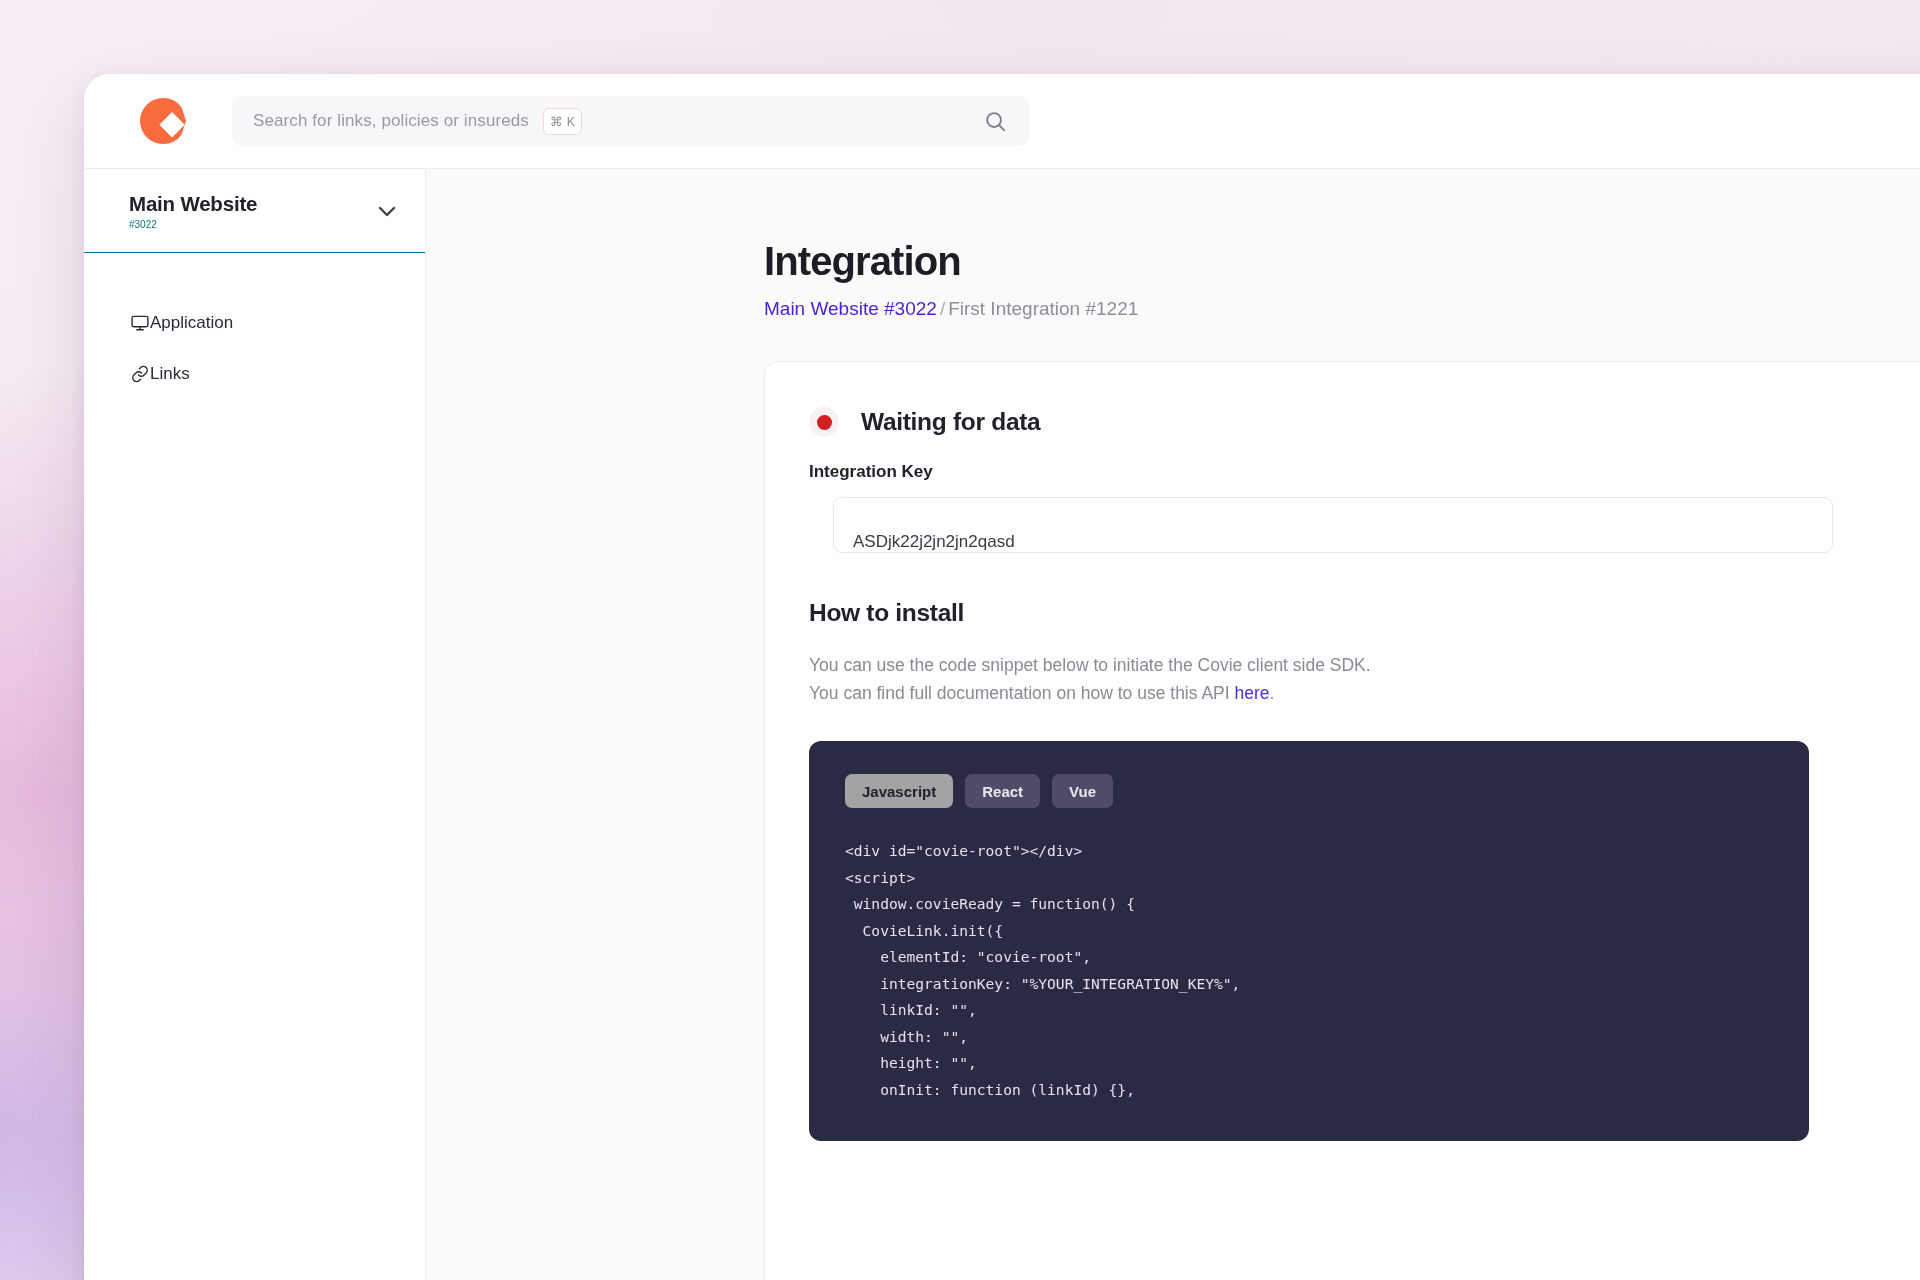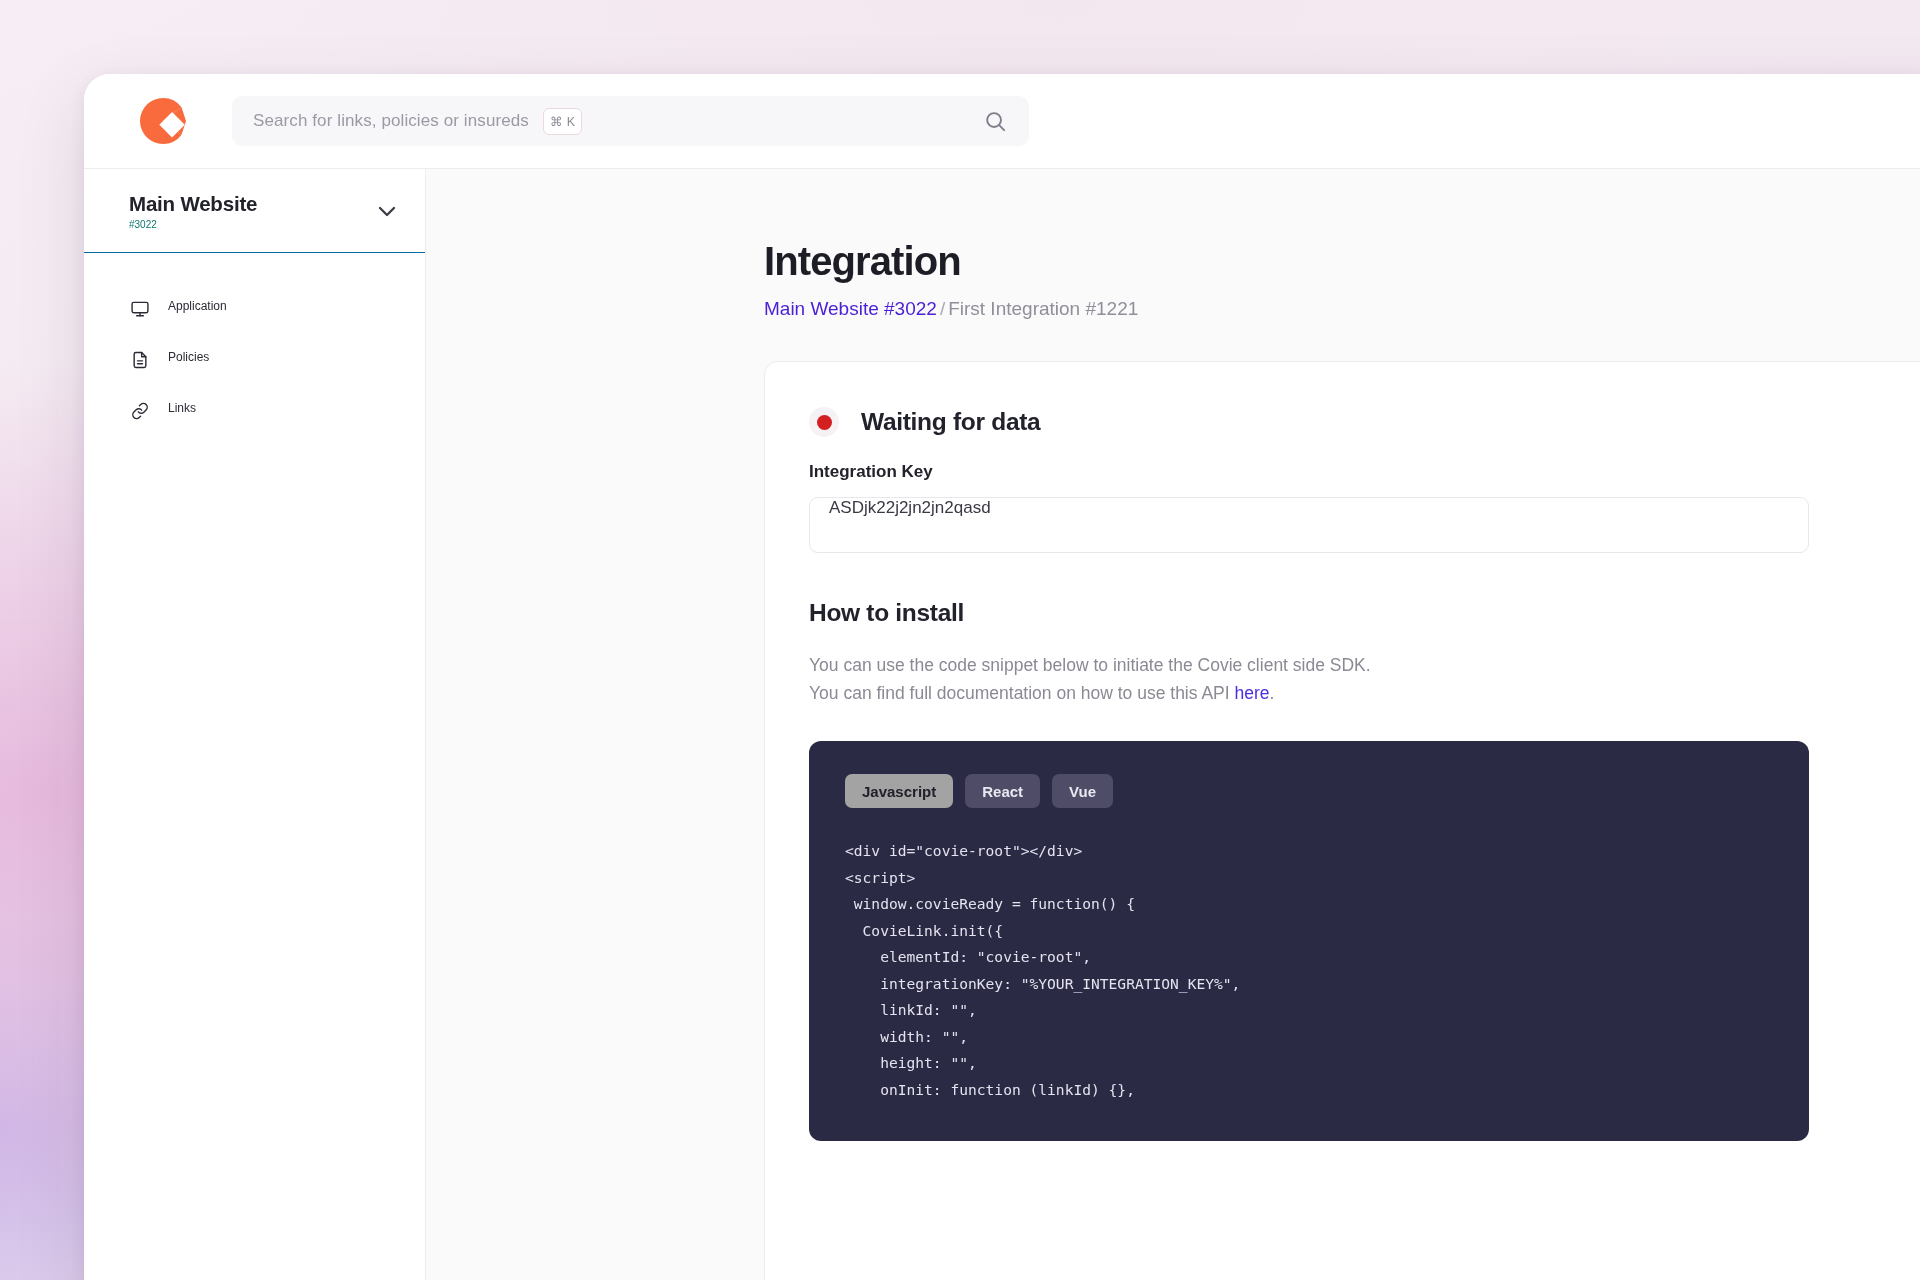--- a/index.html
+++ b/index.html
@@ -111,27 +111,26 @@
   }
   .chevron {
     margin-left: auto;
     color: #3c3c46;
     display: flex;
   }
 
   .nav { padding: 46px 24px 0 24px; display: flex; flex-direction: column; gap: 4px; }
   .nav-item {
     display: flex;
-    align-items: flex-start;
-    gap: 18px;
+    align-items: center;
     height: 47px;
     padding: 0 16px 0 21px;
     border-radius: 9px;
     color: #2b2b36;
-    font-size: 12px;
+    font-size: 17px;
     cursor: pointer;
   }
   .nav-item .nav-icon { display: flex; width: 21px; justify-content: center; color: #2b2b36; }
   .nav-item.active {
     background: #f1effc;
     color: #4a1fd6;
   }
   .nav-item.active .nav-icon { color: #4a1fd6; }
 
   
@@ -199,24 +198,25 @@
     font-size: 17px;
     font-weight: 700;
     color: #22222c;
     margin-bottom: 15px;
   }
   .key-field {
     height: 56px;
     border: 1px solid #e7e7ec;
     border-radius: 9px;
     display: flex;
-    align-items: flex-start;
+    align-items: flex-end;
     padding: 0 16px 0 19px;
     width: 1000px;
     position: relative;
+    margin-left: 24px;
   }
   .key-value { font-size: 17px; color: #3a3a45; }
 
   .section-title {
     margin-top: 46px;
     font-size: 24.5px;
     font-weight: 700;
     color: #22222c;
     letter-spacing: -.3px;
     margin-bottom: 24px;
@@ -314,31 +314,20 @@
             <svg width="20" height="20" viewBox="0 0 24 24" fill="none" stroke="currentColor" stroke-width="1.7" stroke-linecap="round" stroke-linejoin="round">
               <rect x="2.5" y="4" width="19" height="12.5" rx="2"></rect>
                 <line x1="12" y1="16.5" x2="12" y2="20"></line>
                 <line x1="8" y1="20" x2="16" y2="20"></line>
             </svg>
           </span>
           <span>Application</span>
         </div>
 
 
-        <div class="nav-item">
-          <span class="nav-icon">
-            <svg width="20" height="20" viewBox="0 0 24 24" fill="none" stroke="currentColor" stroke-width="1.7" stroke-linecap="round" stroke-linejoin="round">
-              <path d="M14 3H7a2 2 0 0 0-2 2v14a2 2 0 0 0 2 2h10a2 2 0 0 0 2-2V8z"></path>
-                <polyline points="14 3 14 8 19 8"></polyline>
-              <line x1="9" y1="13" x2="15" y2="13"></line>
-                <line x1="9" y1="16.5" x2="15" y2="16.5"></line>
-            </svg>
-          </span>
-          <span>Policies</span>
-        </div>
 
         <div class="nav-item">
           <span class="nav-icon">
             <svg width="20" height="20" viewBox="0 0 24 24" fill="none" stroke="currentColor" stroke-width="1.7" stroke-linecap="round" stroke-linejoin="round">
               <path d="M10 13a4.5 4.5 0 0 0 6.6.4l2.7-2.7a4.5 4.5 0 0 0-6.4-6.4l-1.6 1.5"></path>
               <path d="M14 11a4.5 4.5 0 0 0-6.6-.4l-2.7 2.7a4.5 4.5 0 0 0 6.4 6.4l1.6-1.5"></path>
             </svg>
           </span>
           <span>Links</span>
         </div>

